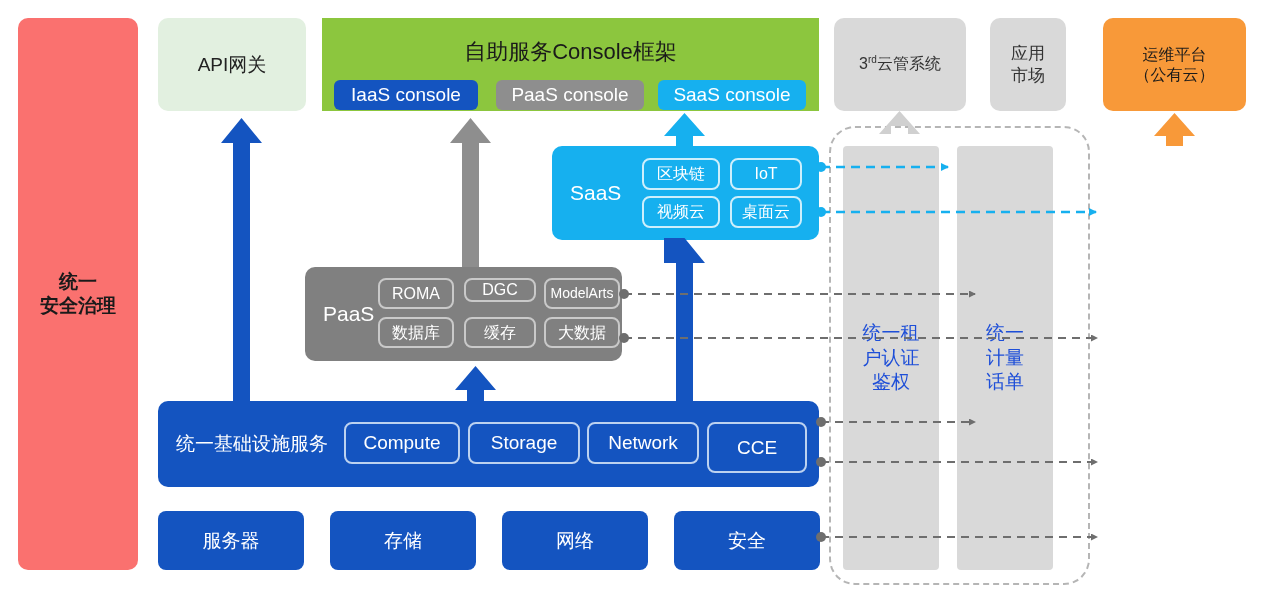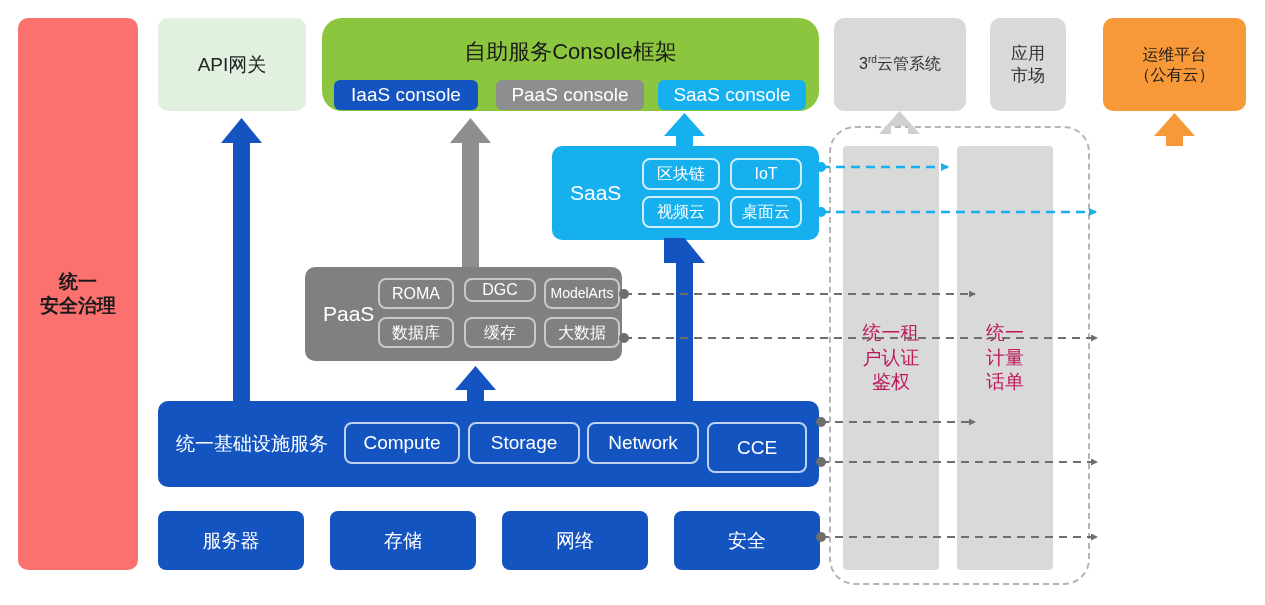--- a/index.html
+++ b/index.html
@@ -11,21 +11,21 @@
   .svg-layer{position:absolute;left:0;top:0;width:1265px;height:605px;pointer-events:none;}
 
   
   .governance{background:#fa716f;color:#1a1a1a;font-size:19px;font-weight:700;
               border-radius:10px;}
 
   
   .apigw{background:#e2f0e0;color:#222;font-size:19px;border-radius:10px;}
 
   
-  .console-frame{background:#8cc63e;border-radius:20px;display:block;padding-left:11px;}
+  .console-frame{background:#8cc63e;border-radius:0;display:block;padding-left:11px;}
   .console-title{position:absolute;left:0;right:0;top:20px;text-align:center;
                  font-size:22px;color:#1a1a1a;}
   .pill{position:absolute;box-sizing:border-box;display:flex;align-items:center;
         justify-content:center;border-radius:6px;font-size:19px;color:#fff;height:30px;}
   .pill.iaas{background:#1454c0;}
   .pill.paas{background:#8e8e8e;}
   .pill.saas{background:#16b0ef;}
 
   
   .graybox{background:#d9d9d9;color:#333;font-size:16px;border-radius:10px;}
@@ -59,21 +59,21 @@
   .chip.b{border:2px solid #bcd2f0;color:#fff;font-size:19px;}
 
   
   .bluebox{background:#1454c0;color:#fff;font-size:19px;border-radius:8px;}
 
   
   .dashframe{position:absolute;box-sizing:border-box;border:2px dashed #b5b5b5;
              border-radius:26px;background:transparent;}
   .col{position:absolute;box-sizing:border-box;background:#d9d9d9;border-radius:4px;
        display:flex;align-items:center;justify-content:center;text-align:center;
-       color:#be185d;font-size:19px;line-height:1.3;}
+       color:#1d4ed8;font-size:19px;line-height:1.3;}
 </style>
 </head>
 <body>
 
 <div id="stage">
 
   <div class="box governance" style="left:18px;top:18px;width:120px;height:552px;">
     <div>
       <div>统一</div>
       <div>安全治理</div>

